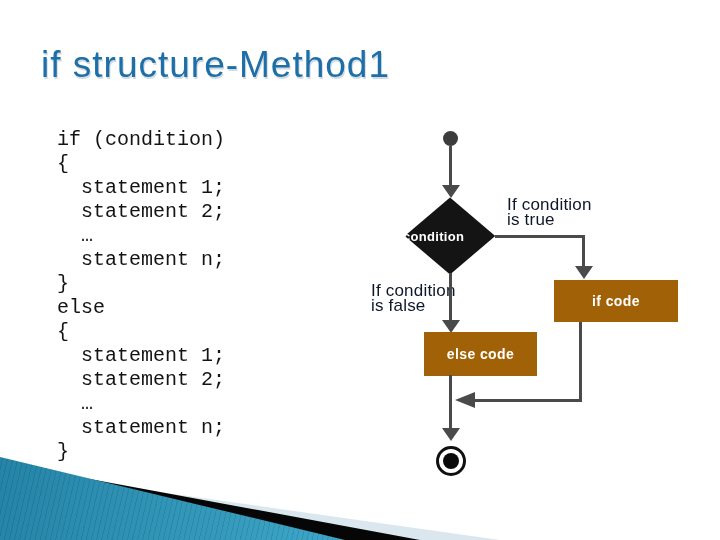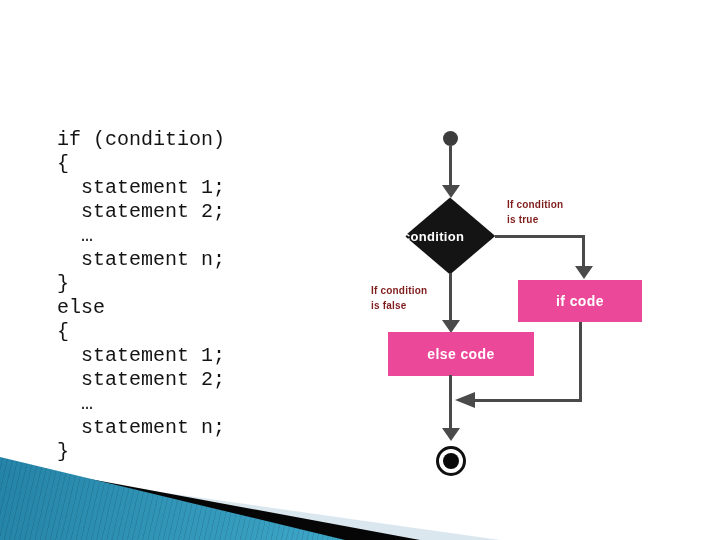--- a/index.html
+++ b/index.html
@@ -55,29 +55,29 @@
     position:absolute;left:418px;top:204px;width:64px;height:64px;
     background:#141414;
     transform:scale(1,.85) rotate(45deg);
   }
   .diamond-label{
     position:absolute;left:403px;top:229px;width:94px;
     text-align:left;color:#ffffff;
     font-size:13px;font-weight:700;letter-spacing:.3px;
   }
   .flow-box{
-    position:absolute;background:#ec4899;color:#ffffff;
+    position:absolute;background:#a16207;color:#ffffff;
     display:flex;align-items:center;justify-content:center;
-    font-size:14px;font-weight:700;letter-spacing:.4px;
+    font-size:14px;font-weight:700;letter-spacing:.4px;margin-left:36px;
   }
   .if-box{left:518px;top:280px;width:124px;height:42px;}
-  .else-box{left:388px;top:332px;width:146px;height:44px;}
+  .else-box{left:388px;top:332px;width:113px;height:44px;}
   .flow-label{
-    position:absolute;font-size:10px;font-weight:700;line-height:15px;
-    color:#7f1d1d;white-space:pre-line;letter-spacing:.2px;
+    position:absolute;font-size:17px;font-weight:400;line-height:15px;
+    color:#0f172a;white-space:pre-line;letter-spacing:.2px;
   }
   .label-true{left:507px;top:197px;}
   .label-false{left:371px;top:283px;}
   .end-outer{
     position:absolute;left:436px;top:446px;width:24px;height:24px;
     border:3px solid #101010;border-radius:50%;background:#ffffff;
   }
   .end-inner{
     position:absolute;left:443px;top:453px;width:16px;height:16px;
     border-radius:50%;background:#0a0a0a;
@@ -98,20 +98,21 @@
       repeating-linear-gradient(103deg,rgba(0,0,0,.10) 0 1px,rgba(0,0,0,0) 1px 5px),
       linear-gradient(100deg,#1f7ca1 0%,#3ea8c9 55%,#2d91b2 100%);
     clip-path:polygon(0 457px,345px 540px,0 540px);
   }
 </style>
 </head>
 <body>
 
 <div style="position:absolute;inset:0;">
 
+  <div class="slide-title">if structure-Method1</div>
 
   <div class="code-block">if (condition)
 {
   statement 1;
   statement 2;
   …
   statement n;
 }
 else
 {

